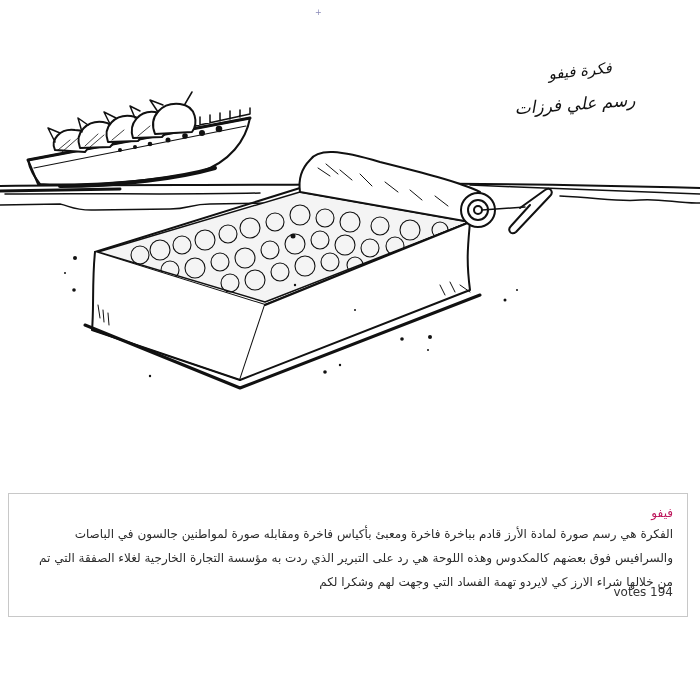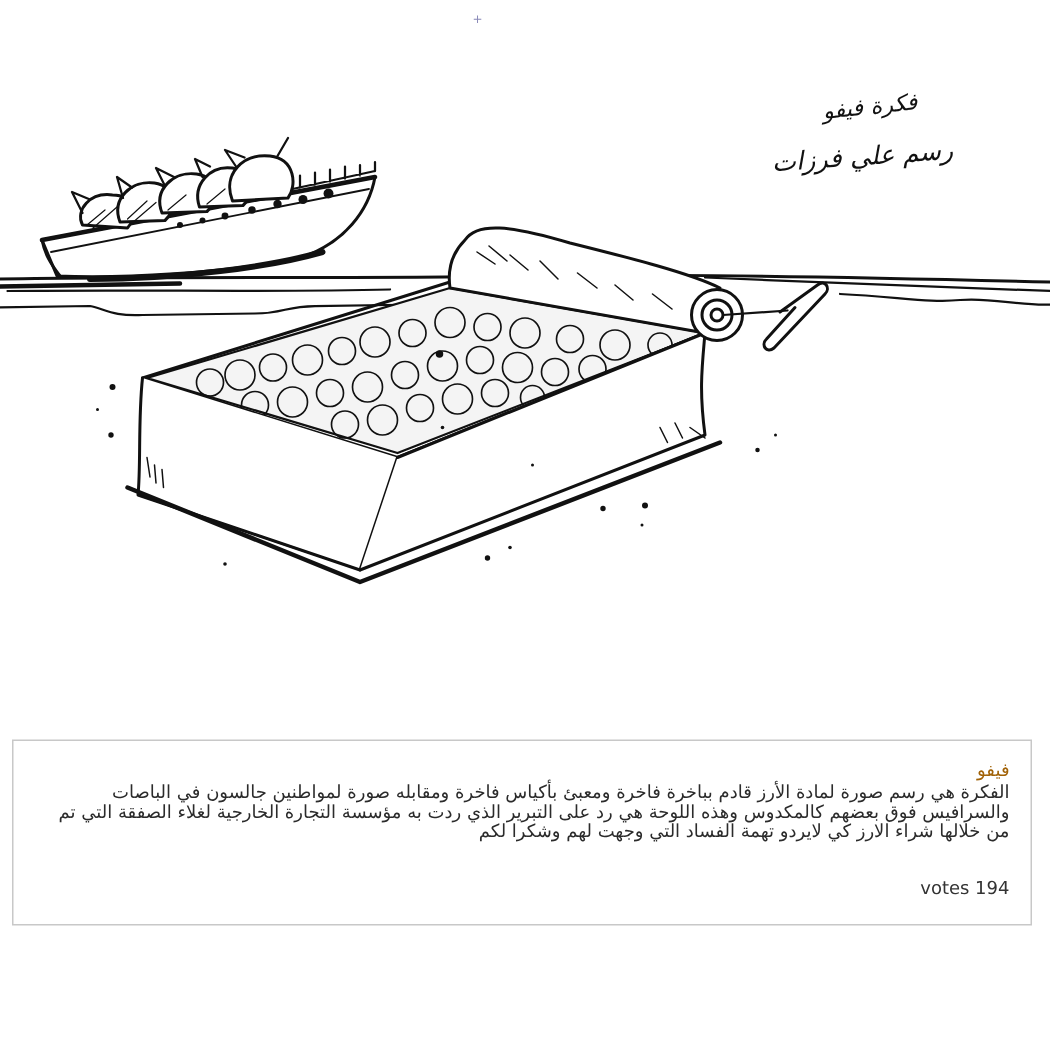--- a/index.html
+++ b/index.html
@@ -42,33 +42,33 @@
       height: 124px;
       box-sizing: border-box;
       border: 1px solid #c8c8c8;
       background: #ffffff;
     }
     .author-link {
       position: absolute;
       right: 14px;
       top: 12px;
       font-size: 12px;
-      color: #a16207;
+      color: #be185d;
       text-decoration: none;
       direction: rtl;
     }
     .comment-text {
       position: absolute;
       right: 14px;
       top: 28px;
       width: 650px;
       direction: rtl;
       text-align: right;
       font-size: 12px;
-      line-height: 13px;
+      line-height: 24px;
       color: #2b2b2b;
     }
     .votes {
       position: absolute;
       right: 14px;
       top: 91px;
       font-size: 12px;
       color: #333333;
       direction: ltr;
     }

